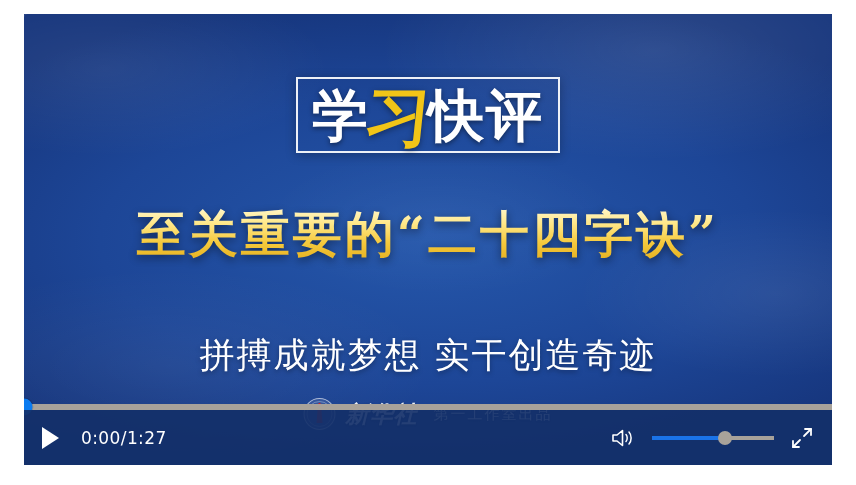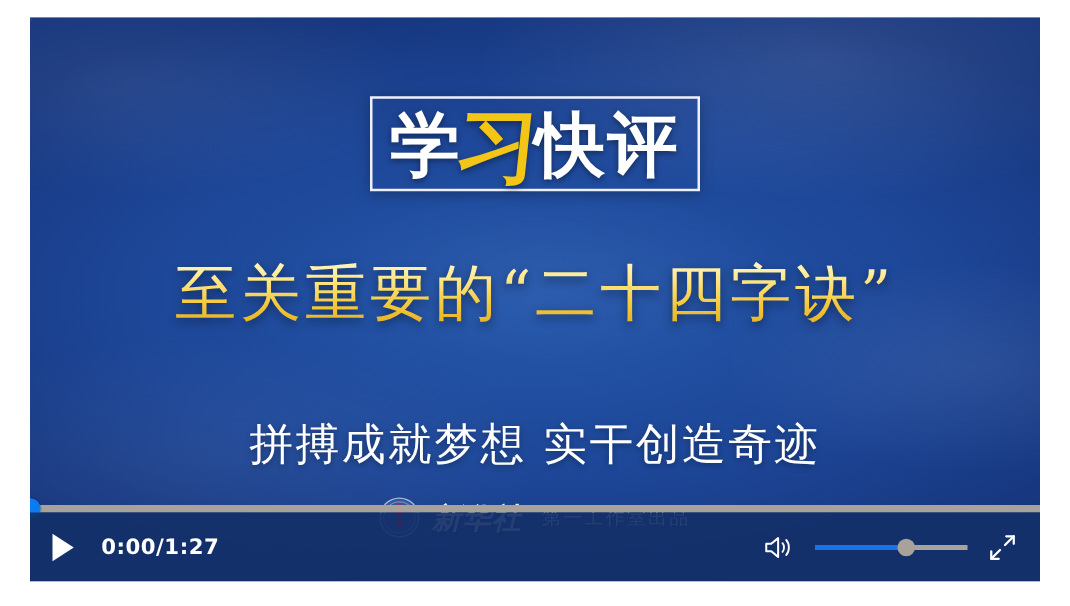--- a/index.html
+++ b/index.html
@@ -86,21 +86,21 @@
     margin: 0 -2px;
   }
 
   
   .headline {
     position: absolute;
     left: 0; right: 0;
     top: 188px;
     text-align: center;
     font-family: "DejaVu Serif", "Liberation Serif", serif;
-    font-weight: 400;
+    font-weight: 700;
     font-size: 49px;
     letter-spacing: 3px;
     white-space: nowrap;
     background: linear-gradient(180deg, #fffbe2 0%, #ffe88a 32%, #f5c93c 62%, #dfa716 100%);
     -webkit-background-clip: text;
     background-clip: text;
     color: transparent;
     -webkit-text-fill-color: transparent;
     filter: drop-shadow(0 3px 4px rgba(0,0,0,0.45));
   }
@@ -223,21 +223,20 @@
     background: rgba(19,48,105,0.92);
     display: flex;
     align-items: center;
     padding: 0 18px;
     box-sizing: border-box;
   }
   .ctrl-left {
     display: flex;
     align-items: center;
     gap: 22px;
-    font-weight: bold;
   }
   .ctrl-right {
     margin-left: auto;
     display: flex;
     align-items: center;
     gap: 16px;
   }
 
   .play-btn {
     width: 0; height: 0;

